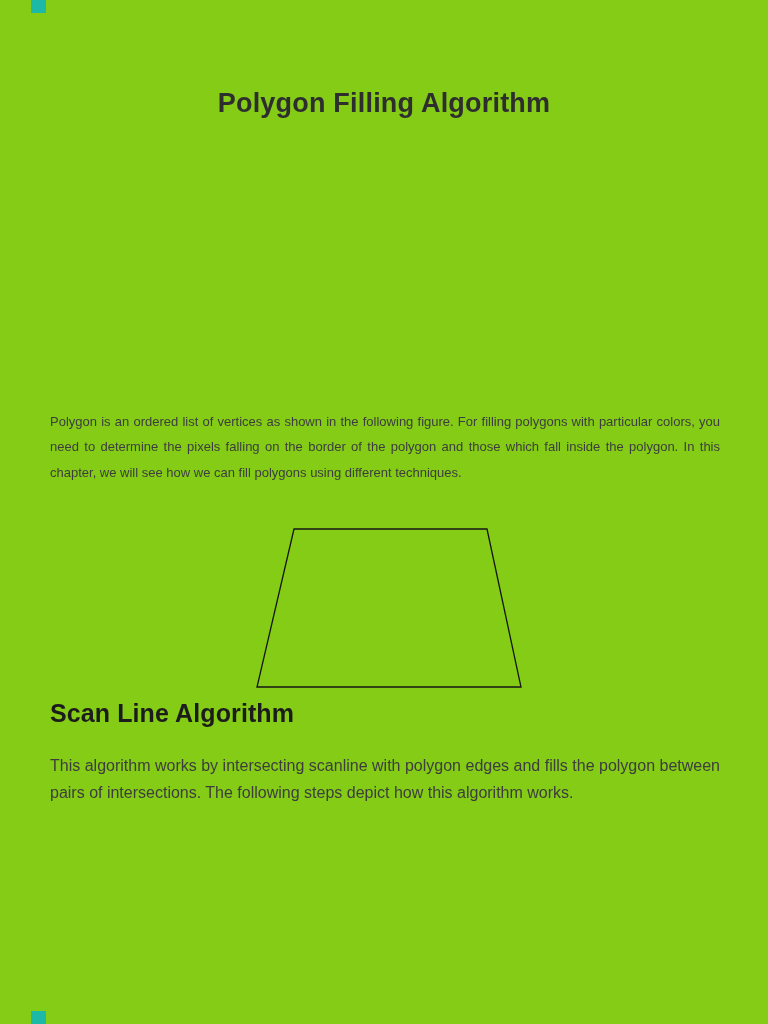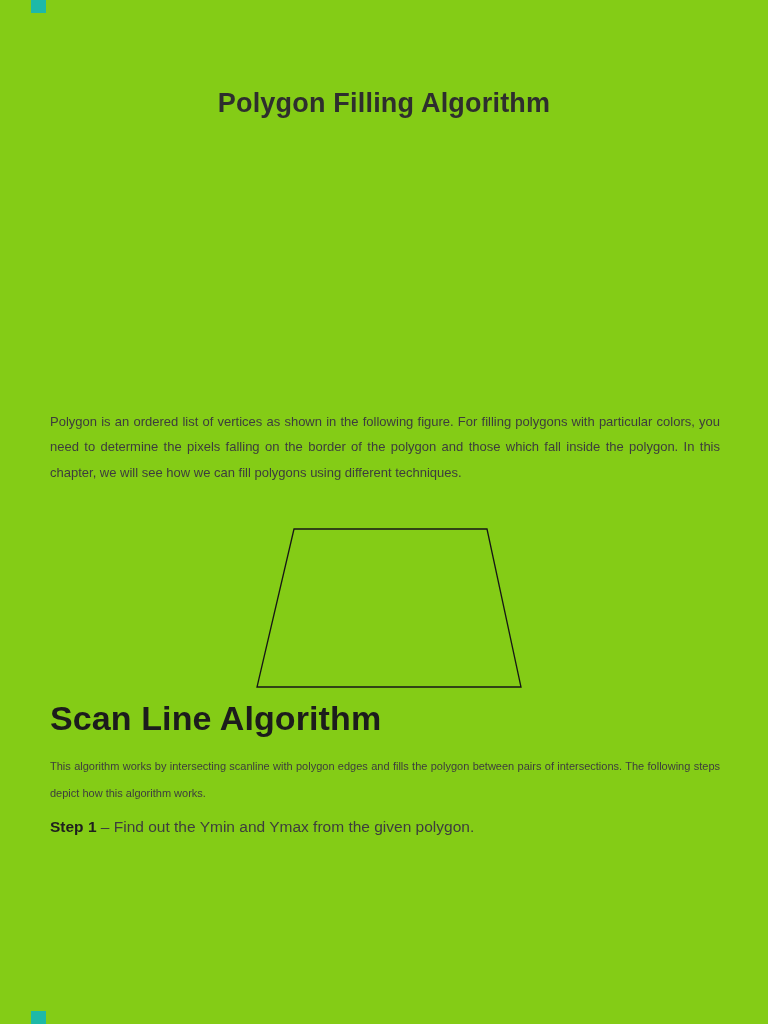--- a/index.html
+++ b/index.html
@@ -64,33 +64,33 @@
     stroke: #161616;
     stroke-width: 1.3;
     stroke-linejoin: miter;
   }
 
   .section-heading {
     position: absolute;
     top: 699px;
     left: 50px;
     margin: 0;
-    font-size: 34px;
+    font-size: 25px;
     font-weight: 700;
     color: #1c1c1c;
     letter-spacing: 0.1px;
   }
 
   .section-body {
     position: absolute;
     top: 753px;
     left: 50px;
     width: 670px;
     margin: 0;
-    font-size: 11px;
+    font-size: 16px;
     line-height: 26.5px;
     color: #3d3d3d;
     text-align: justify;
   }
 
   .step-line {
     position: absolute;
     top: 816px;
     left: 50px;
     width: 670px;
@@ -119,18 +119,14 @@
   <div class="figure-wrap">
     <svg width="278" height="170" viewBox="0 0 278 170">
       <polygon class="trapezoid-outline" points="44,5 237,5 271,163 7,163"></polygon>
     </svg>
   </div>
 
   <h2 class="section-heading">Scan Line Algorithm</h2>
 
   <p class="section-body">This algorithm works by intersecting scanline with polygon edges and fills the polygon between pairs of intersections. The following steps depict how this algorithm works.</p>
 
-  <p class="step-line">
-    <span class="step-label">Step 1</span>
-    <span class="step-text">– Find out the Ymin and Ymax from the given polygon.</span>
-  </p>
 
 </div>
 
 </body></html>

